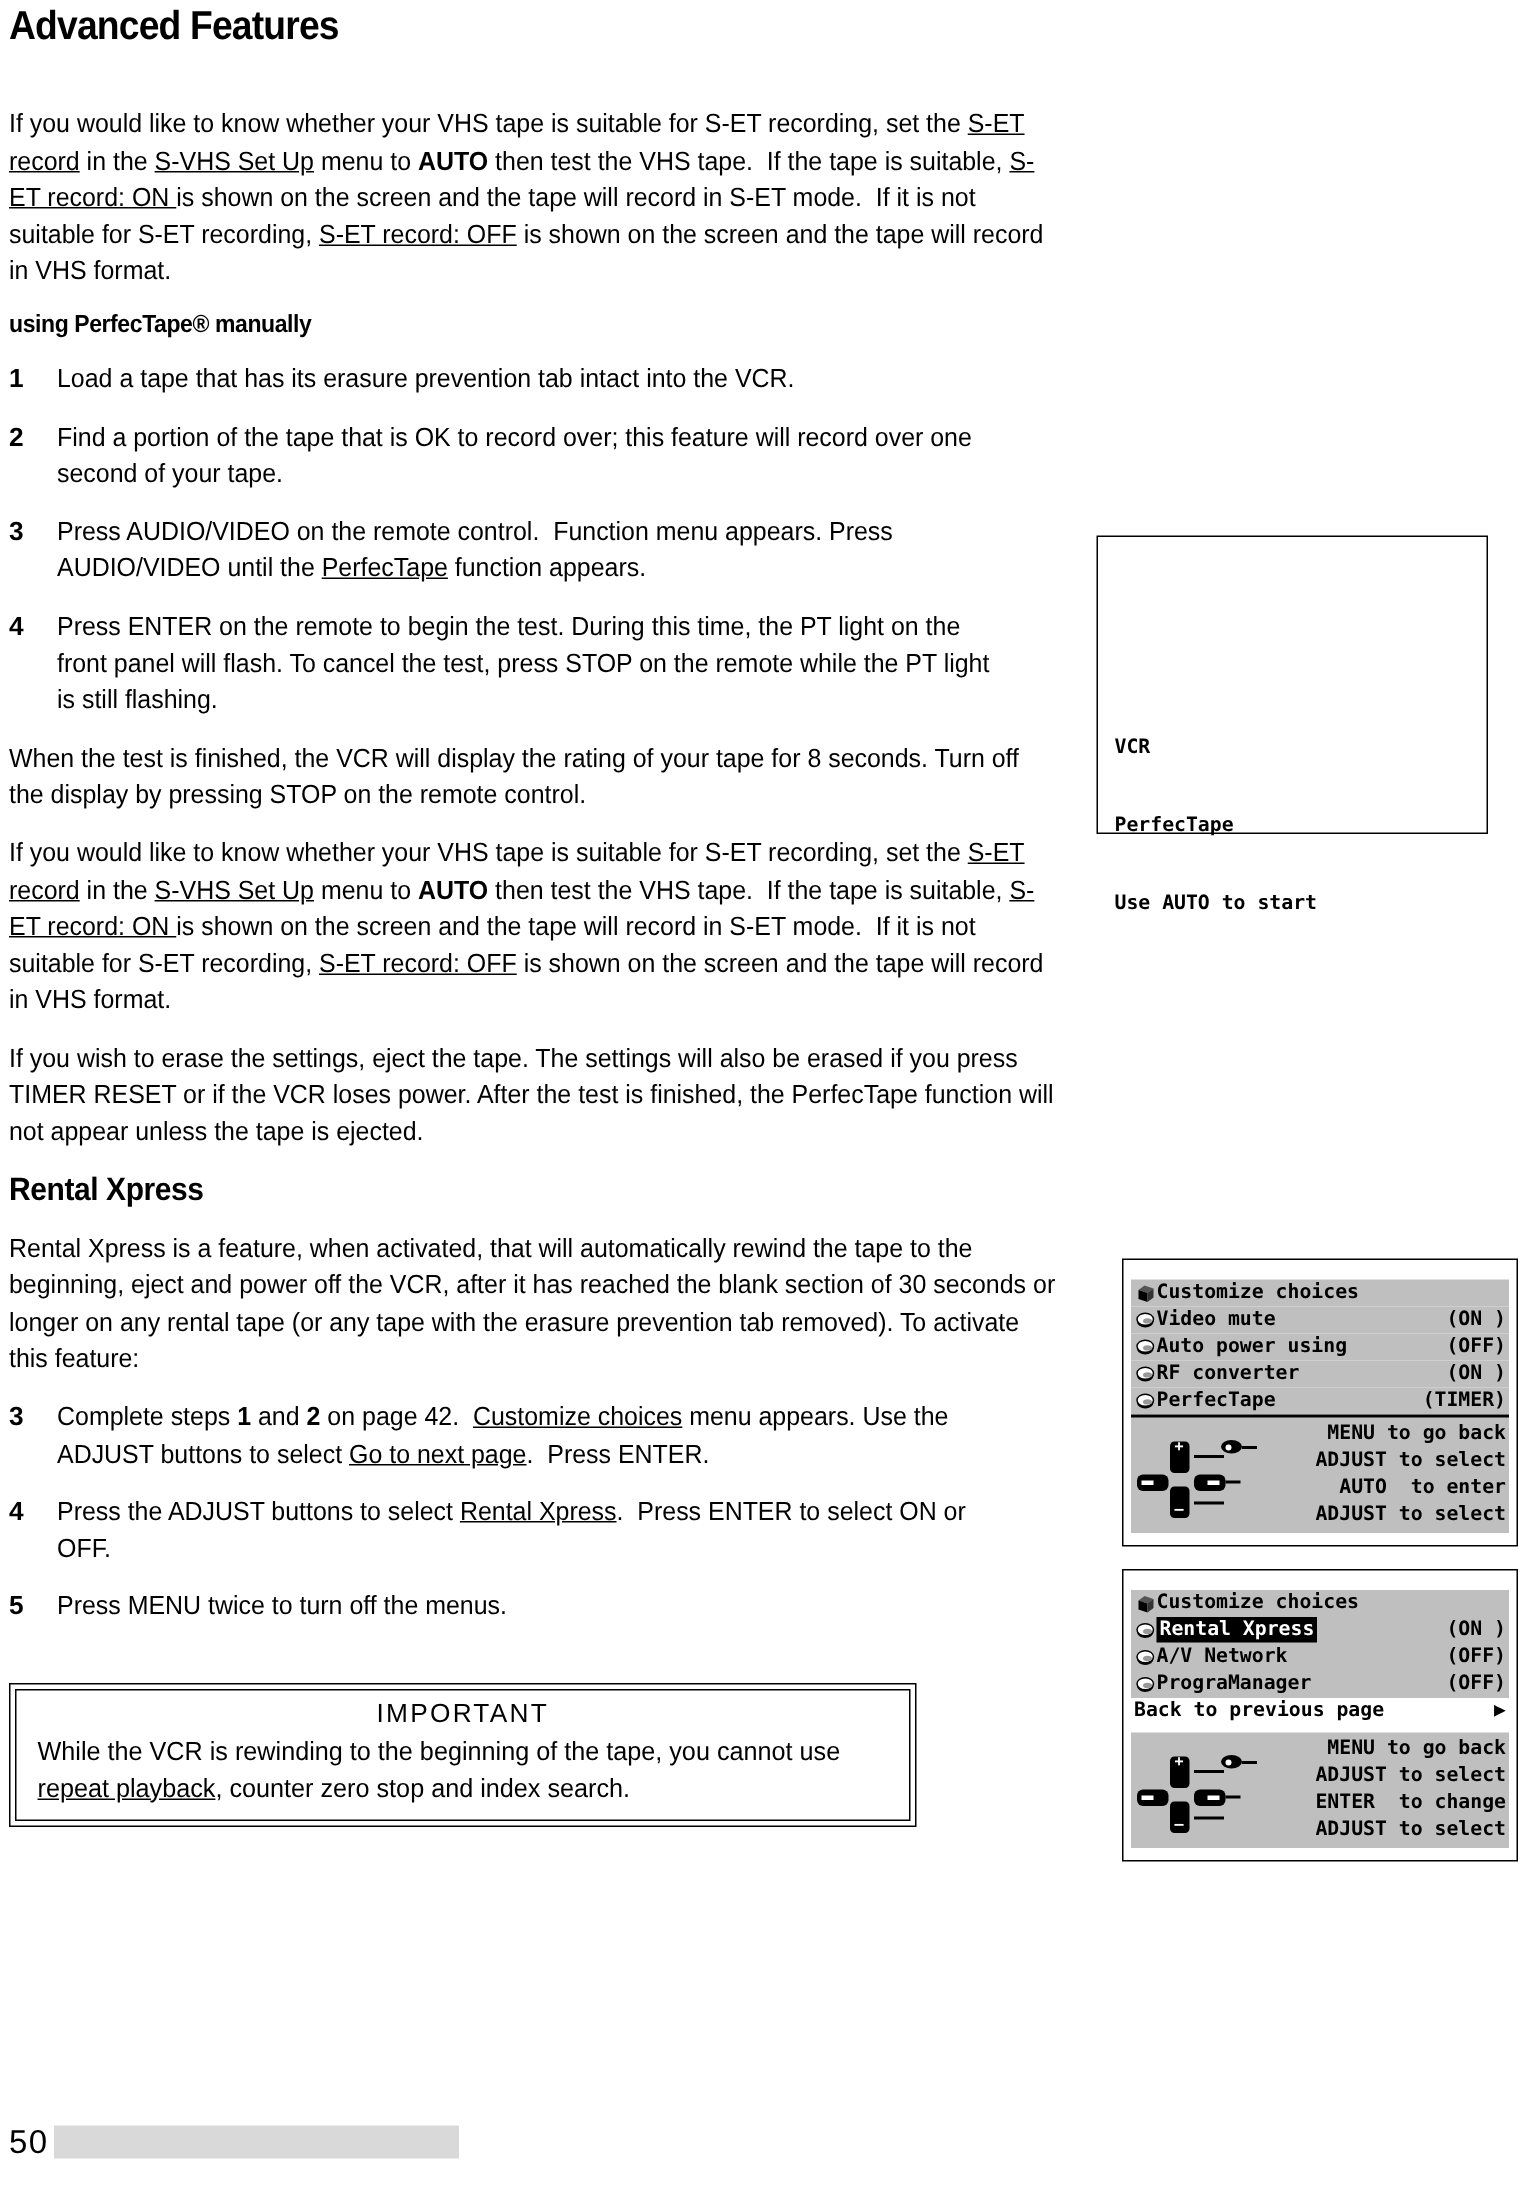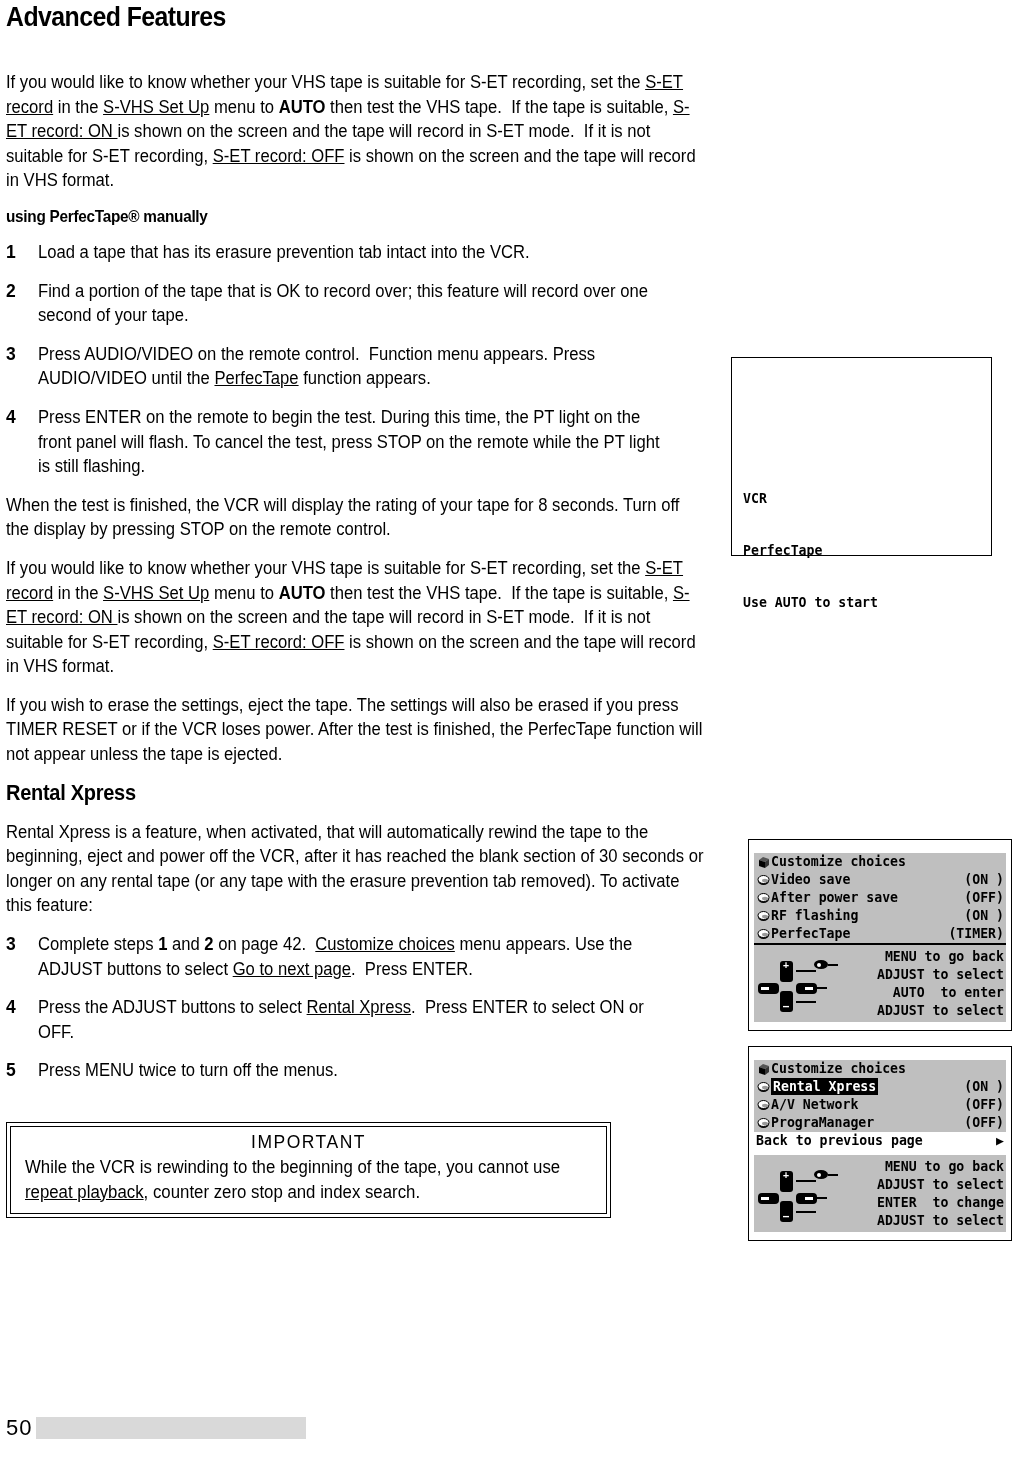--- a/index.html
+++ b/index.html
@@ -212,21 +212,21 @@
   .osd-help {
     position: absolute;
     left: 5px;
     right: 5px;
     background: #bfbfbf;
     padding: 2px 2px 3px 2px;
   }
   .help-line {
     height: 18px;
     display: flex;
-    align-items: flex-end;
+    align-items: center;
     white-space: pre;
   }
   .help-text { margin-left: auto; }
 
   .remote-diagram {
     position: absolute;
     left: 4px;
     top: 16px;
     width: 58px;
     height: 56px;
@@ -407,45 +407,45 @@
     </div>
 
     <div class="osd-row osd-mono">
       <span class="row-icon">
         <svg width="13" height="12" viewBox="0 0 13 12">
           <ellipse cx="6.5" cy="7" rx="5.5" ry="4" fill="#000"></ellipse>
           <ellipse cx="6.5" cy="5.5" rx="5.5" ry="4" fill="#fff" stroke="#000" stroke-width="1"></ellipse>
           <ellipse cx="8" cy="6.6" rx="3" ry="1.8" fill="#999"></ellipse>
         </svg>
       </span>
-      <span class="row-label">Video save</span>
+      <span class="row-label">Video mute</span>
       <span class="row-value">(ON )</span>
     </div>
 
     <div class="osd-row osd-mono">
       <span class="row-icon">
         <svg width="13" height="12" viewBox="0 0 13 12">
           <ellipse cx="6.5" cy="7" rx="5.5" ry="4" fill="#000"></ellipse>
           <ellipse cx="6.5" cy="5.5" rx="5.5" ry="4" fill="#fff" stroke="#000" stroke-width="1"></ellipse>
           <ellipse cx="8" cy="6.6" rx="3" ry="1.8" fill="#999"></ellipse>
         </svg>
       </span>
-      <span class="row-label">After power save</span>
+      <span class="row-label">Auto power using</span>
       <span class="row-value">(OFF)</span>
     </div>
 
     <div class="osd-row osd-mono">
       <span class="row-icon">
         <svg width="13" height="12" viewBox="0 0 13 12">
           <ellipse cx="6.5" cy="7" rx="5.5" ry="4" fill="#000"></ellipse>
           <ellipse cx="6.5" cy="5.5" rx="5.5" ry="4" fill="#fff" stroke="#000" stroke-width="1"></ellipse>
           <ellipse cx="8" cy="6.6" rx="3" ry="1.8" fill="#999"></ellipse>
         </svg>
       </span>
-      <span class="row-label">RF flashing</span>
+      <span class="row-label">RF converter</span>
       <span class="row-value">(ON )</span>
     </div>
 
     <div class="osd-row osd-mono">
       <span class="row-icon">
         <svg width="13" height="12" viewBox="0 0 13 12">
           <ellipse cx="6.5" cy="7" rx="5.5" ry="4" fill="#000"></ellipse>
           <ellipse cx="6.5" cy="5.5" rx="5.5" ry="4" fill="#fff" stroke="#000" stroke-width="1"></ellipse>
           <ellipse cx="8" cy="6.6" rx="3" ry="1.8" fill="#999"></ellipse>
         </svg>

